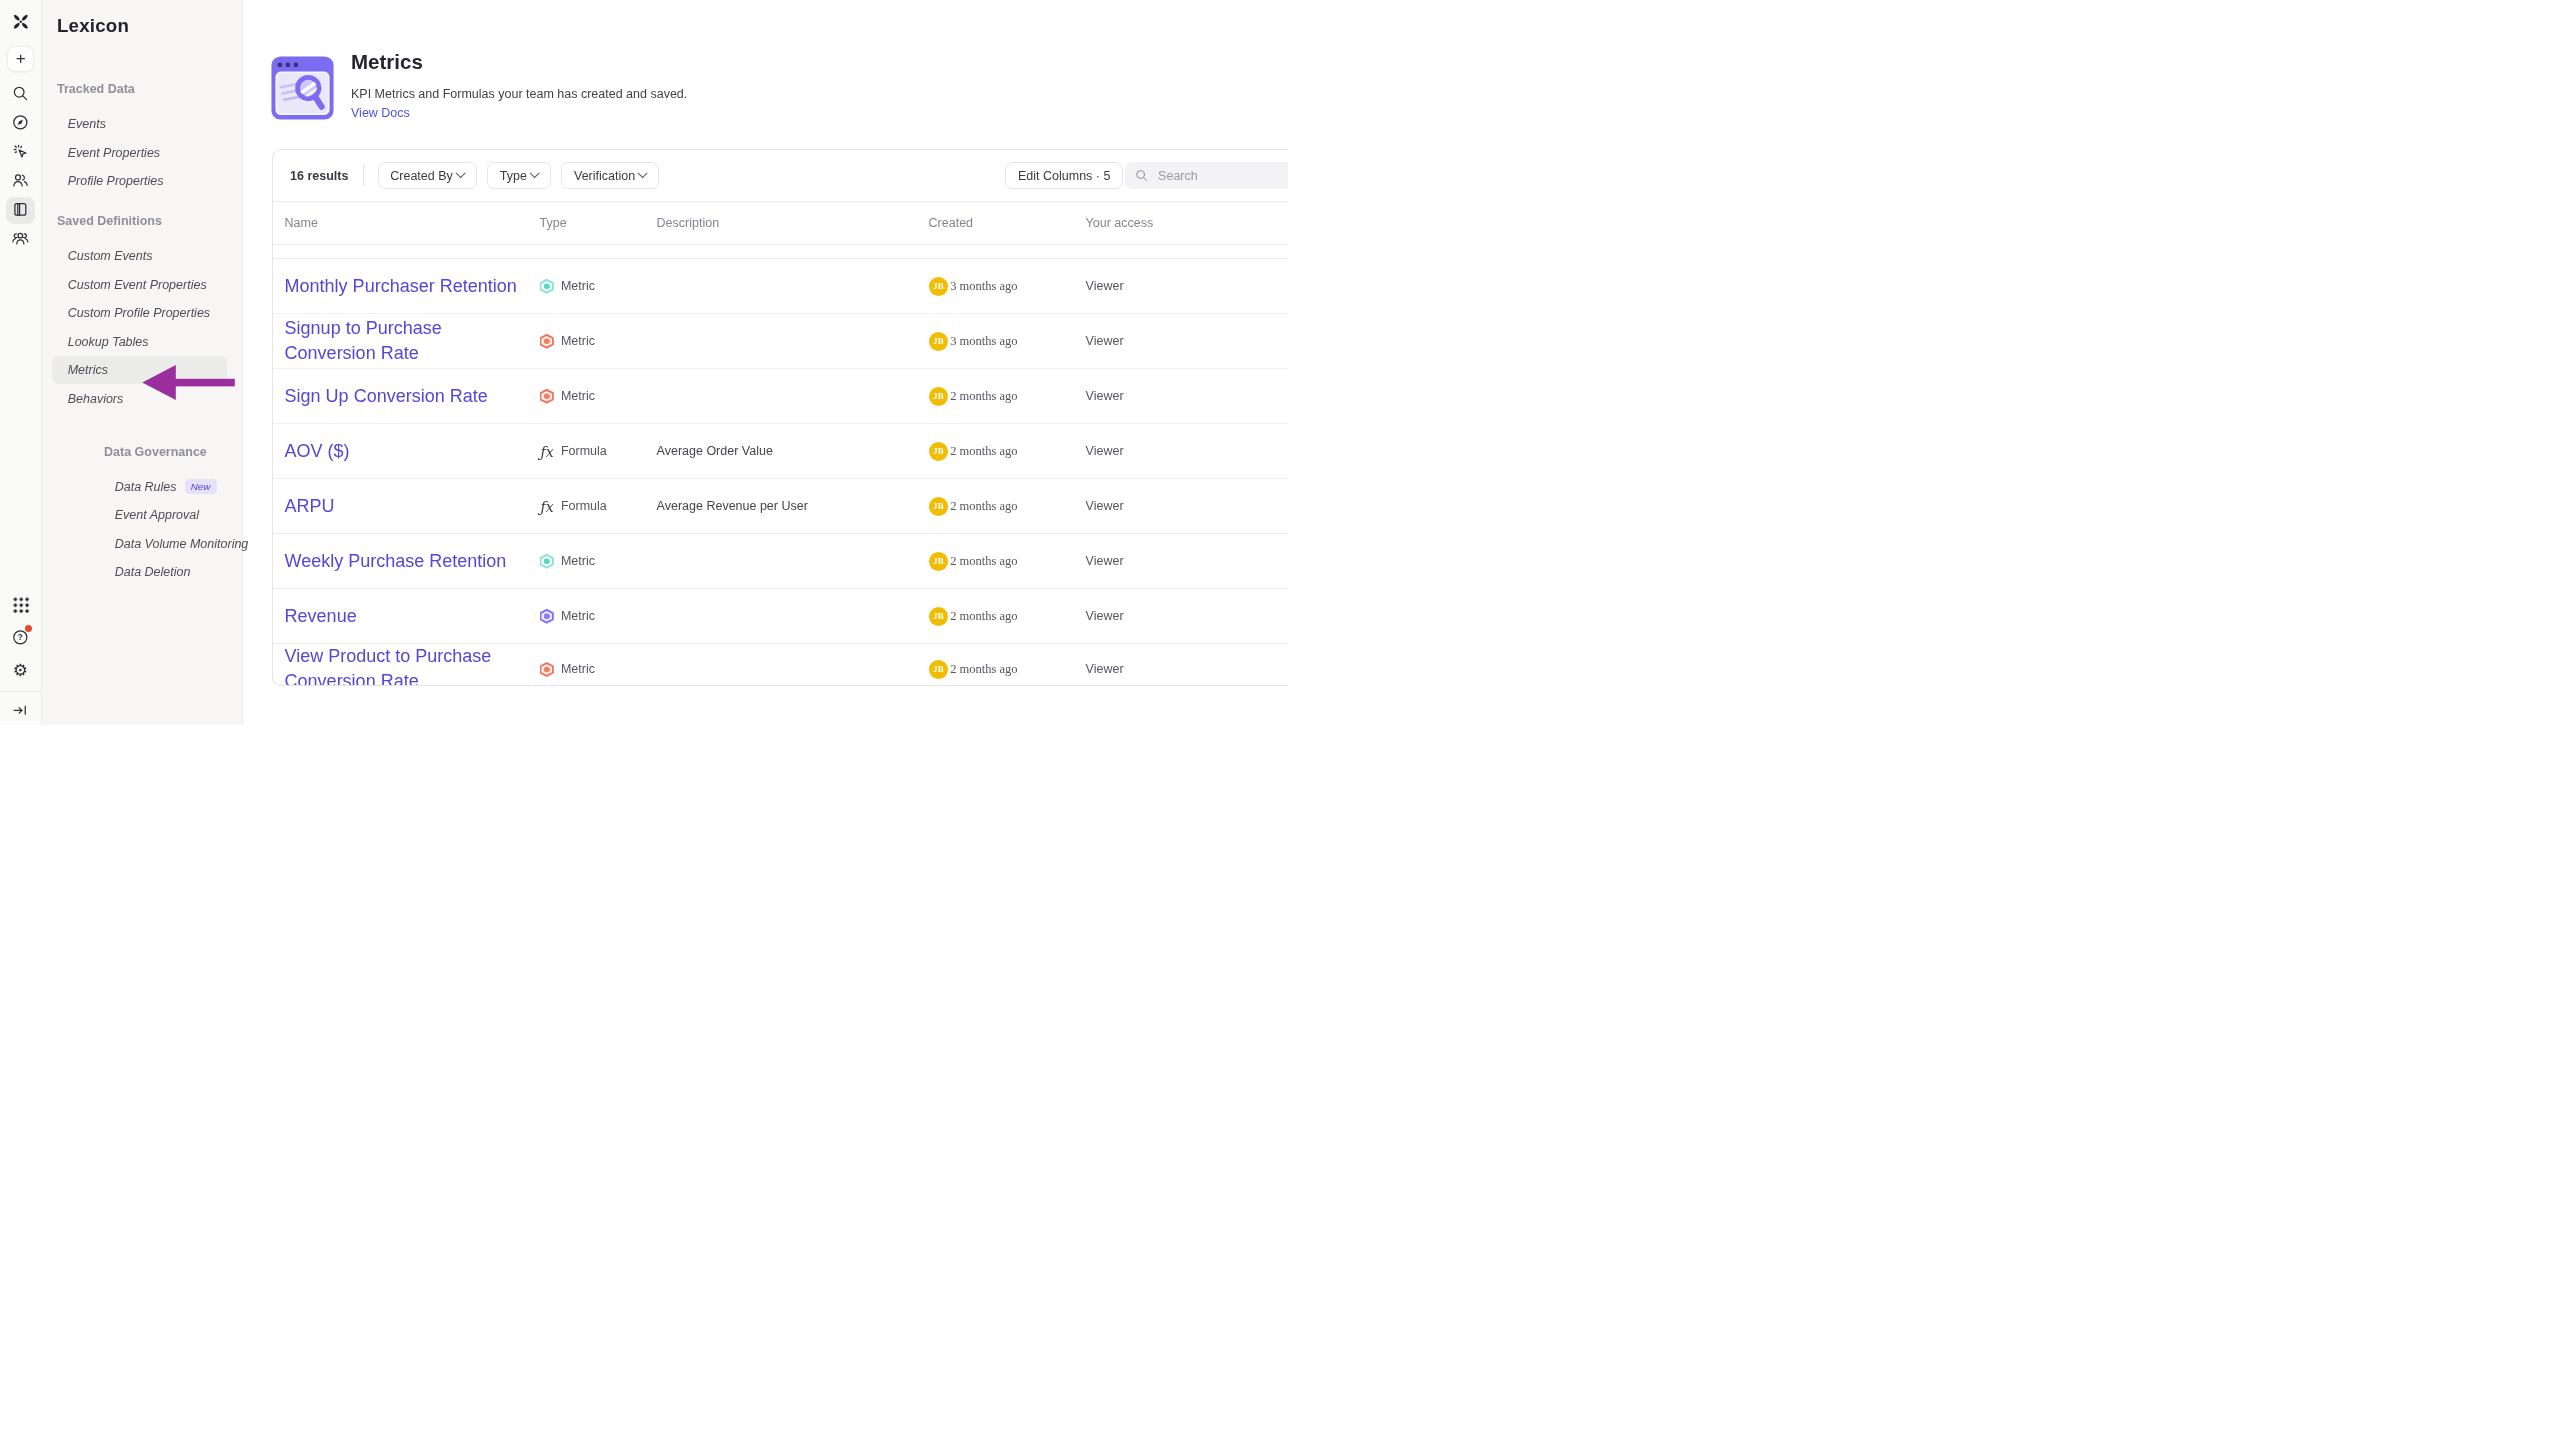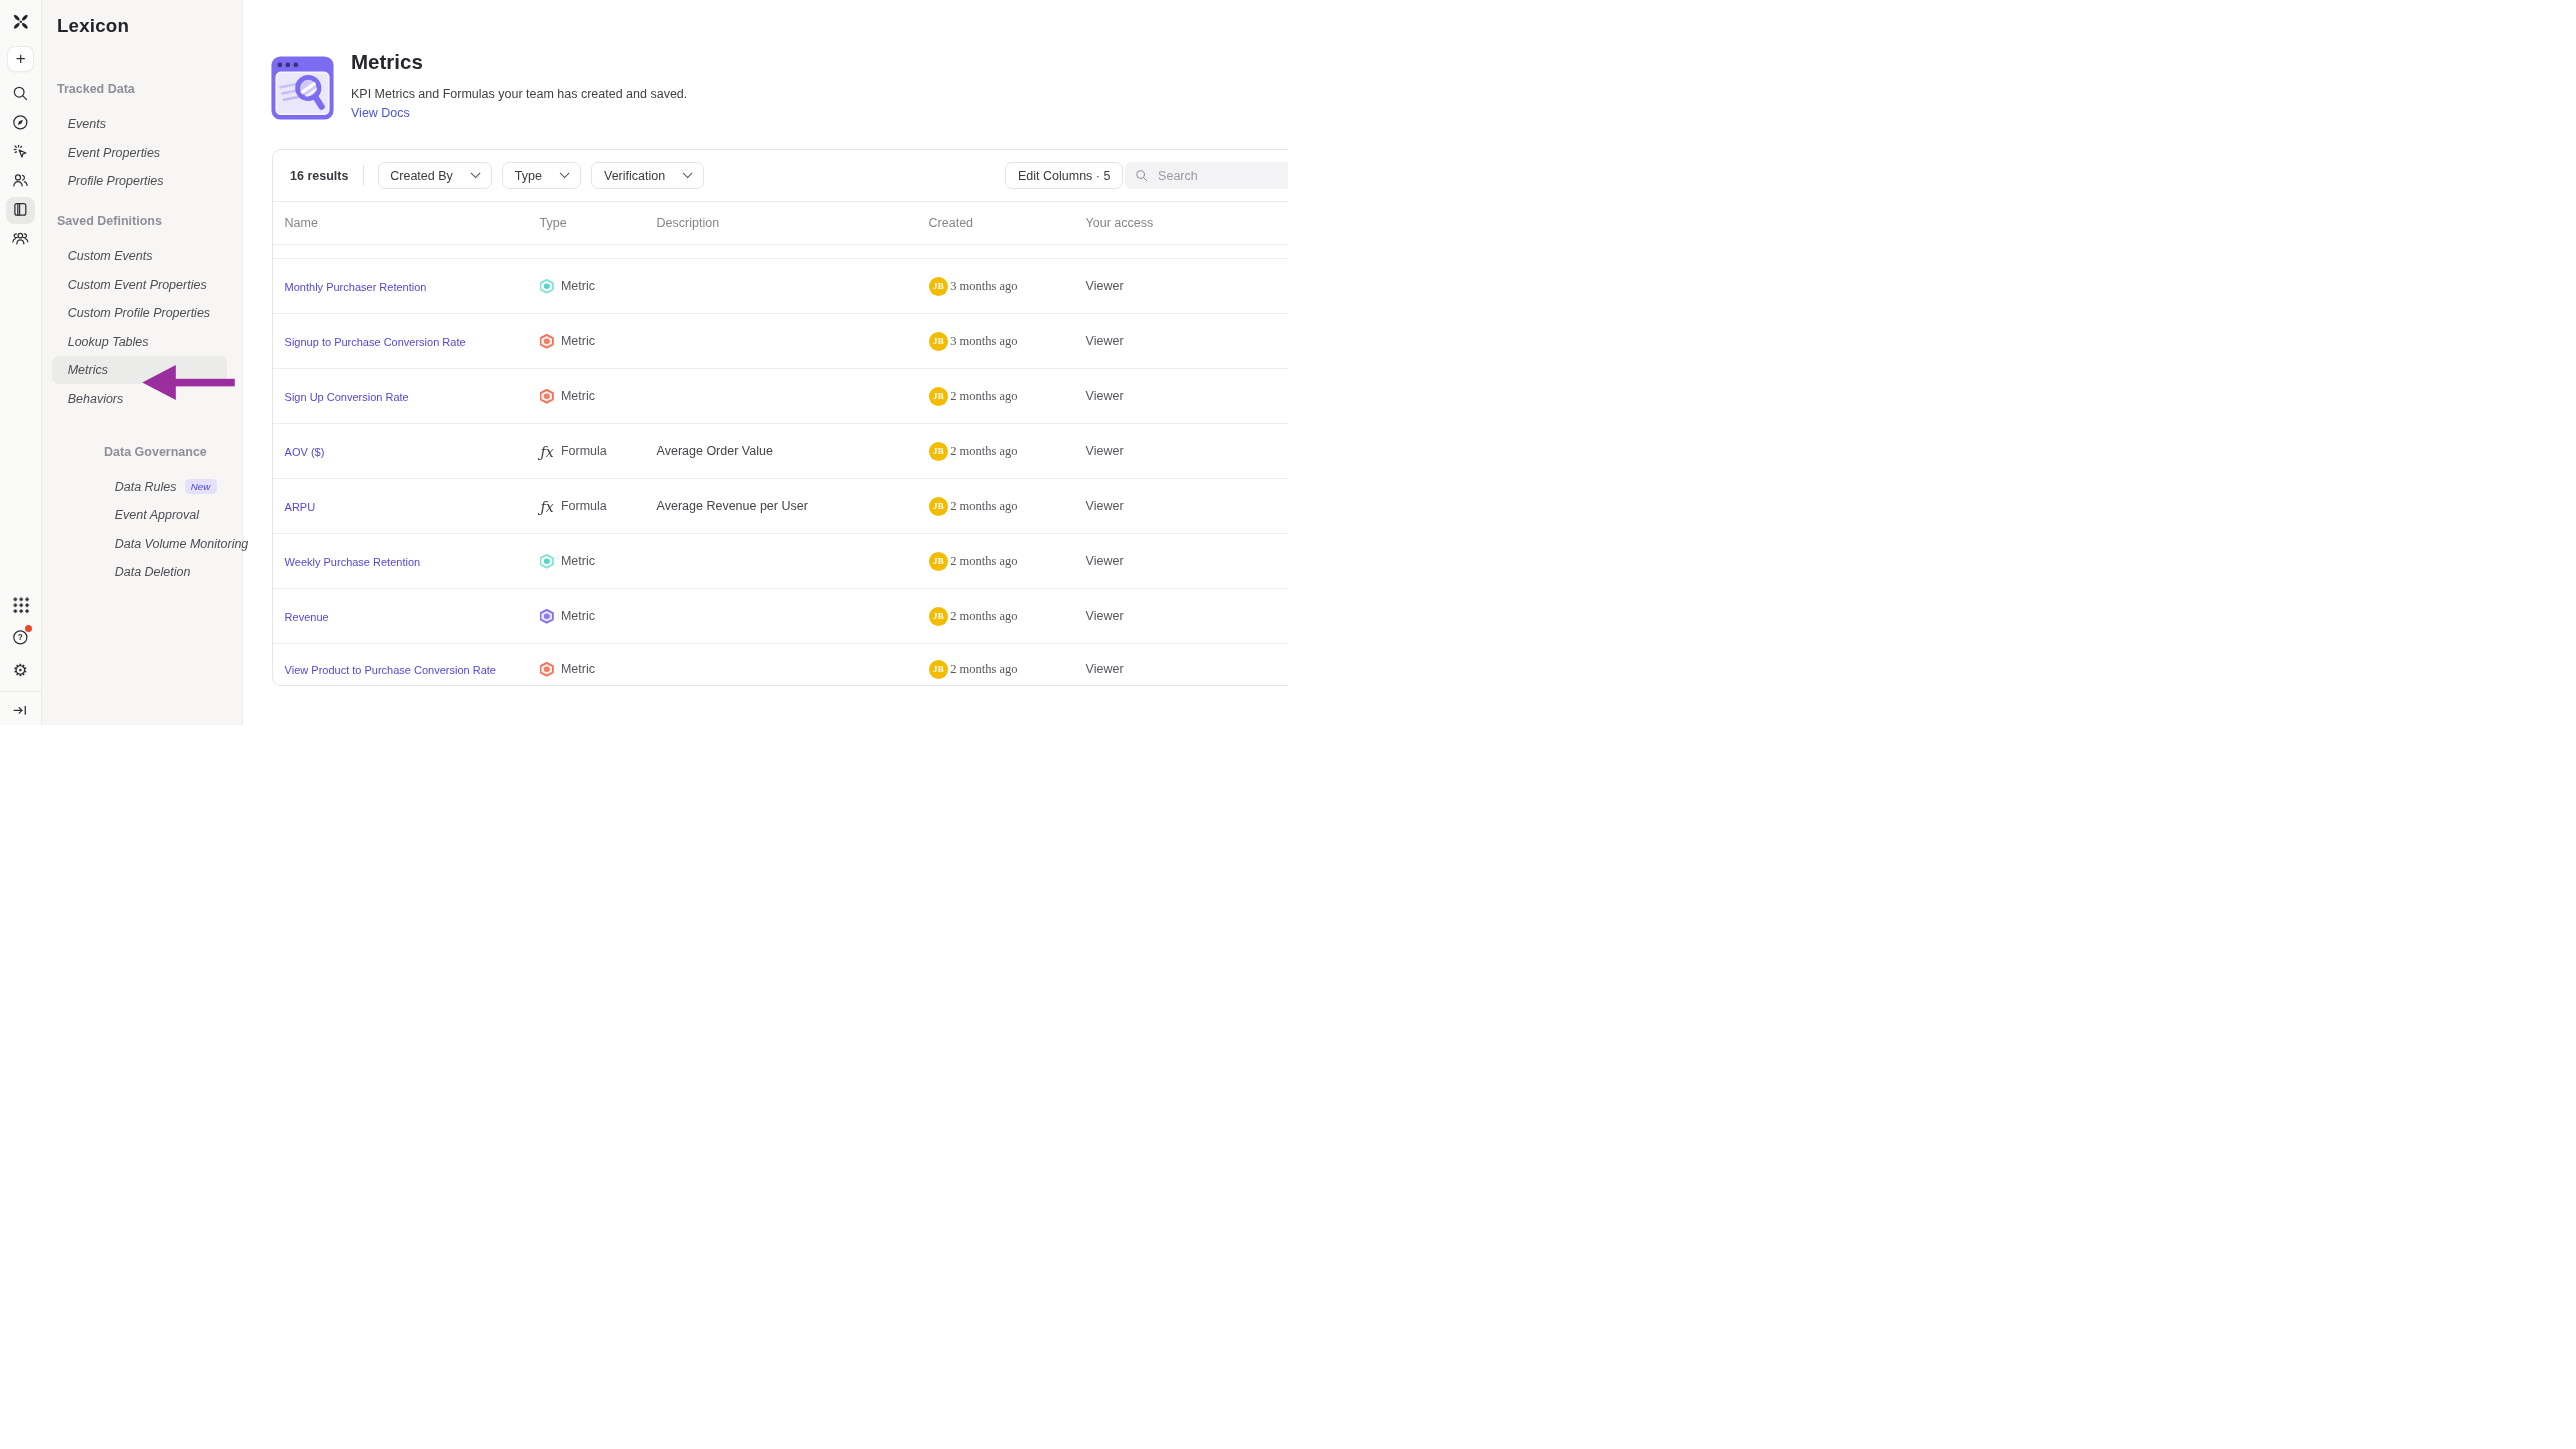--- a/index.html
+++ b/index.html
@@ -37,37 +37,37 @@
   .hero-icon{position:absolute;left:271px;top:56px;width:63px;height:64px;}
   .hero-title{position:absolute;left:351px;top:50px;font-size:20.5px;font-weight:700;color:#26262E;}
   .hero-sub{position:absolute;left:351px;top:87px;font-size:12.5px;color:#3F3F46;}
   .hero-link{position:absolute;left:351px;top:106px;font-size:12.5px;font-weight:500;color:#4A54E0;cursor:pointer;}
 
   
   .card{position:absolute;left:272px;top:149px;right:-25px;height:537px;border:0.9px solid #E5E5E8;border-radius:9px;background:#fff;box-sizing:border-box;overflow:hidden;}
   .toolbar{height:51px;display:flex;align-items:center;padding-left:17px;border-bottom:0.9px solid #EBEBED;}
   .results{font-size:12.5px;font-weight:600;color:#3A3A42;}
   .vdiv{width:0.9px;height:21.3px;background:#E3E3E6;margin:0 14.2px;}
-  .pill-btn{height:27px;display:inline-flex;align-items:center;gap:19px;padding:0 11.6px;margin-right:10.7px;
+  .pill-btn{height:27px;display:inline-flex;align-items:center;gap:4px;padding:0 11.6px;margin-right:10.7px;
     background:#fff;border:0.9px solid #E4E4E7;border-radius:7.1px;font-size:12.5px;font-weight:500;color:#3A3A42;cursor:pointer;box-sizing:border-box;white-space:nowrap;}
   .caret{width:6.2px;height:6.2px;border-right:1.4px solid #55555D;border-bottom:1.4px solid #55555D;transform:rotate(45deg) translate(-0.9px,-0.9px);margin-top:-2.7px;}
   .right-cluster{margin-left:auto;display:flex;align-items:center;}
   .edit-cols{margin-right:2px;}
   .searchbox{width:187px;height:27px;background:#F3F3F5;border-radius:7.1px;display:flex;align-items:center;padding-left:9px;box-sizing:border-box;}
   .searchbox svg{stroke:#8A8A92;stroke-width:1.6;fill:none;stroke-linecap:round;flex-shrink:0;}
   .searchbox input{border:none;background:transparent;outline:none;font-size:12.5px;color:#7f1d1d;margin-left:7.1px;width:133px;font-family:"Liberation Sans",sans-serif;}
   .searchbox input::placeholder{color:#9A9AA2;}
 
   .tgrid{display:grid;grid-template-columns:255px 117px 272px 157px 1fr;align-items:center;padding-left:11.6px;}
   .thead{height:42px;border-bottom:0.9px solid #EBEBED;color:#85858E;font-size:12.5px;}
   .sliver{height:13.3px;border-bottom:0.9px solid #EFEFF1;}
   .trow{height:54px;border-bottom:0.9px solid #EFEFF1;cursor:pointer;}
   .trow.tall{height:50px;border-bottom:none;}
   .name-cell{padding-right:18px;}
-  .name-link{font-size:11px;font-weight:500;color:#5247D8;line-height:1.4;cursor:pointer;}
+  .name-link{font-size:18px;font-weight:500;color:#5247D8;line-height:1.4;cursor:pointer;}
   .type-cell{display:flex;align-items:center;gap:7.1px;}
   .type-label{font-size:12.5px;color:#55555D;}
   .desc{font-size:12.5px;color:#44444B;}
   .created-cell{display:flex;align-items:center;gap:2px;font-family:Liberation Serif, serif;}
   .avatar{width:19.6px;height:19.6px;border-radius:50%;background:#F2BC02;color:#fff;font-size:9px;font-weight:700;
     display:flex;align-items:center;justify-content:center;letter-spacing:0.2px;flex-shrink:0;}
   .time{font-size:12.5px;color:#55555D;}
   .access{font-size:12.5px;color:#55555D;}
 
   

